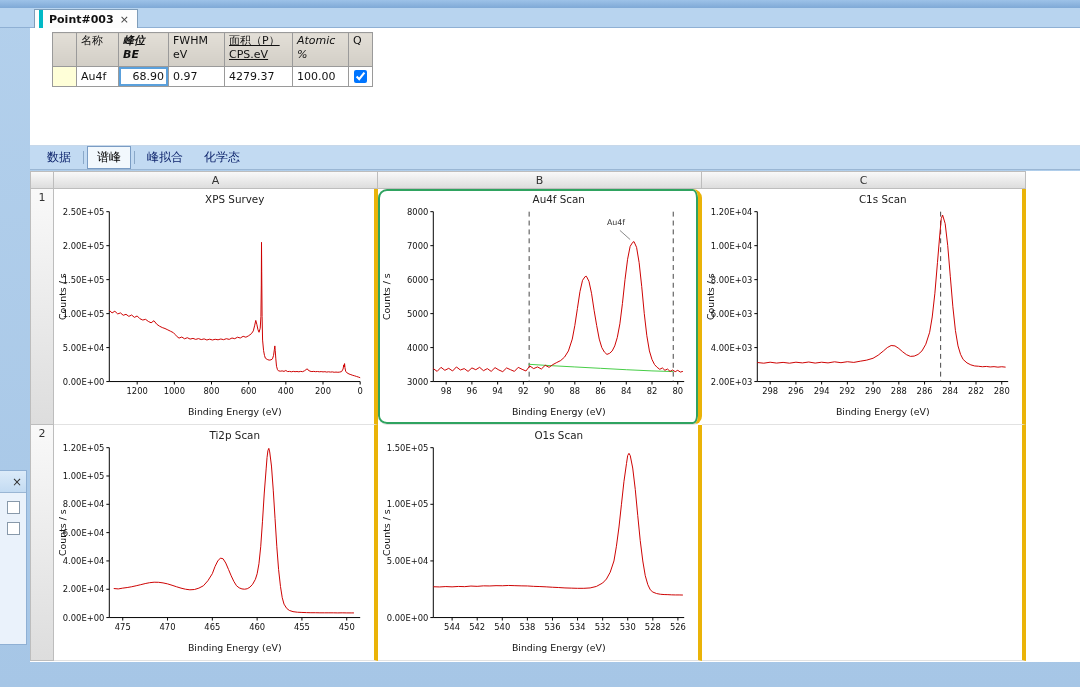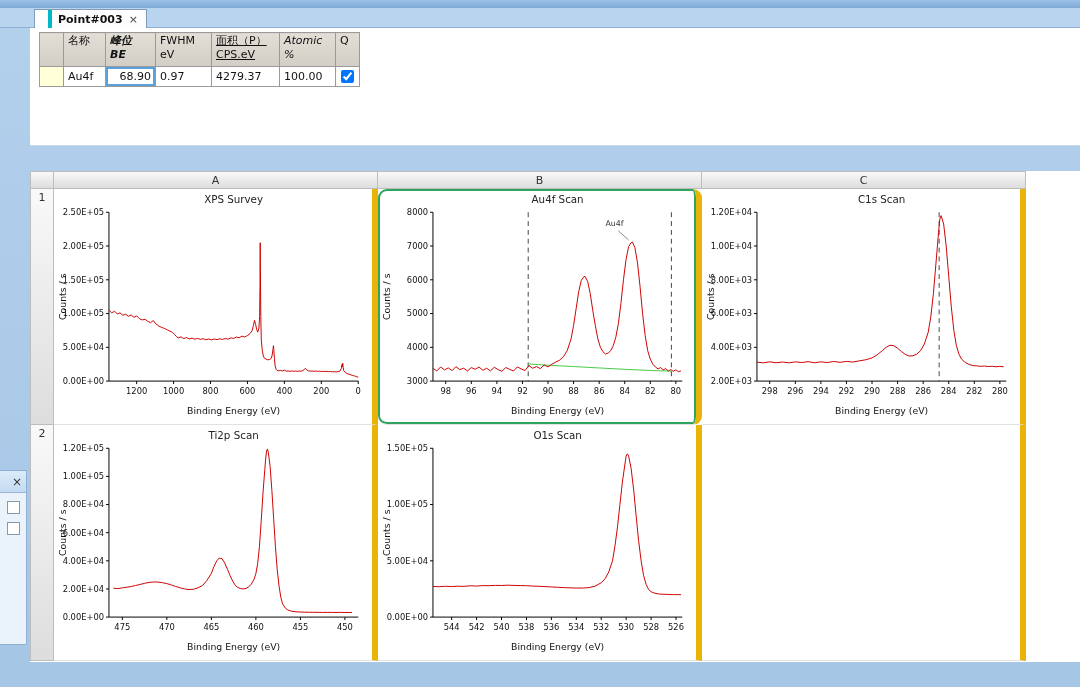--- a/index.html
+++ b/index.html
@@ -3,28 +3,28 @@
 <meta charset="utf-8">
 <style>
   *{margin:0;padding:0;box-sizing:border-box;}
   html,body{width:1080px;height:687px;}
   body{font-family:"DejaVu Sans","Liberation Sans",sans-serif;font-size:12px;color:#111;}
   .screen{position:relative;width:1080px;height:687px;background:linear-gradient(#b3d0ec,#a6c6e6);overflow:hidden;}
 
   
   .topbar{position:absolute;left:0;top:0;width:100%;height:8px;background:linear-gradient(#9dc2e8,#7fa9d6);}
   .tabrow{position:absolute;left:0;top:8px;width:100%;height:20px;background:#b8d4ef;border-bottom:1px solid #8fb0d4;}
-  .doc-tab{position:absolute;left:34px;top:1px;height:19px;background:#fdfdfd;border:1px solid #7f9db9;border-bottom:none;display:flex;align-items:center;padding:0 8px 0 13px;gap:6px;}
+  .doc-tab{position:absolute;left:34px;top:1px;height:19px;background:#fdfdfd;border:1px solid #7f9db9;border-bottom:none;display:flex;align-items:center;padding:0 8px 0 4px;gap:6px;}
   .doc-accent{width:4px;height:19px;background:#00b9c6;display:inline-block;}
   .doc-tab-label{font-size:11px;font-weight:bold;color:#111;}
   .doc-close{font-size:11px;color:#444;cursor:pointer;line-height:1;}
 
   
   .content-band{position:absolute;left:30px;top:28px;right:0;height:118px;background:#fff;border-bottom:1px solid #c7d8ea;}
-  table.peaks{border-collapse:collapse;font-size:11px;margin:4px 0 0 9px;}
+  table.peaks{border-collapse:collapse;font-size:11px;margin:4px 0 0 22px;}
   .peaks th,.peaks td{border:1px solid #9a9a9a;padding:1px 4px;vertical-align:top;}
   .peaks th{background:linear-gradient(#e3dfd7,#d2cec6);font-weight:normal;text-align:left;line-height:1.25;height:34px;}
   .peaks th.selcol{font-weight:bold;font-style:italic;}
   .peaks td{height:20px;vertical-align:middle;}
   .c-sw{width:24px;}.c-name{width:42px;}.c-be{width:50px;}.c-fwhm{width:56px;}.c-area{width:68px;text-decoration:underline;}.c-atomic{width:56px;font-style:italic;}.c-q{width:24px;}
   .peaks td.num{}
   td.swatch-cell{background:var(--swatch_yellow,#ffffd8);}
   td.be{box-shadow:inset 0 0 0 2px var(--focus_blue,#5aa0dc);text-align:right;}
   td.qcell{text-align:center;}
   td.qcell input{width:13px;height:13px;vertical-align:middle;}
@@ -36,21 +36,21 @@
   .vsep{width:1px;height:13px;background:#8aa8c8;}
 
   
   .sheet{position:absolute;left:30px;top:171px;right:0;height:491px;background:#fff;}
   .chead{display:flex;height:18px;}
   .hcell{background:linear-gradient(#f9f9f9,#dddddd);border:1px solid #bdbdbd;border-left:none;font-size:11px;color:#333;display:flex;align-items:center;justify-content:center;}
   .hcell.corner{width:24px;border-left:1px solid #bdbdbd;}
   .hcell.col{width:324px;}
   .grow{display:flex;height:236px;}
   .hcell.rowh{width:24px;height:100%;border-top:none;border-left:1px solid #bdbdbd;align-items:flex-start;padding-top:2px;}
-  .cell{width:324px;height:236px;border-right:6px solid #eab308;border-bottom:1px solid #e2e2e2;background:#fff;position:relative;}
+  .cell{width:324px;height:236px;border-right:4px solid #eab308;border-bottom:1px solid #e2e2e2;background:#fff;position:relative;}
   .cell.selected{box-shadow:inset 0 0 0 2px var(--selection_green,#2fa360);border-radius:9px;}
   .chart{width:100%;height:100%;}
   svg text{font-family:"DejaVu Sans","Liberation Sans",sans-serif;}
 
   
   .left-frag{position:absolute;left:0;top:470px;width:27px;height:175px;background:#eaf2fb;border:1px solid #8fb0d4;border-left:none;}
   .lf-head{height:22px;background:linear-gradient(#dcebf9,#c3dbf2);border-bottom:1px solid #9ab6d4;display:flex;align-items:center;justify-content:flex-end;padding-right:4px;}
   .lf-close{font-size:12px;color:#333;cursor:pointer;line-height:1;}
   .lf-box{width:13px;height:13px;border:1px solid #8899aa;background:#fff;margin:8px auto 0 auto;}
 </style>
@@ -108,20 +108,28 @@
           <td class="num">4279.37</td>
           <td class="num">100.00</td>
           <td class="qcell">
             <input type="checkbox" checked="" style="">
           </td>
         </tr>
       </tbody>
     </table>
   </div>
 
+  <div class="view-tabs">
+    <span class="vtab">数据</span>
+    <span class="vsep"></span>
+    <span class="vtab active">谱峰</span>
+    <span class="vsep"></span>
+    <span class="vtab">峰拟合</span>
+    <span class="vtab">化学态</span>
+  </div>
 
   <div class="sheet">
     <div class="chead">
       <div class="hcell corner"></div>
       <div class="hcell col">A</div>
       <div class="hcell col">B</div>
       <div class="hcell col">C</div>
     </div>
     <div class="grow">
       <div class="hcell rowh">1</div>

